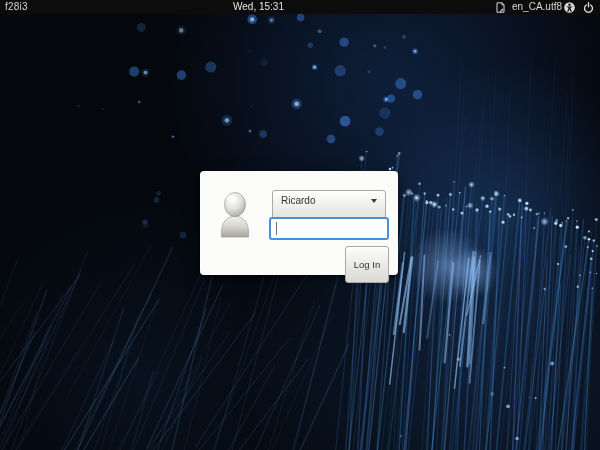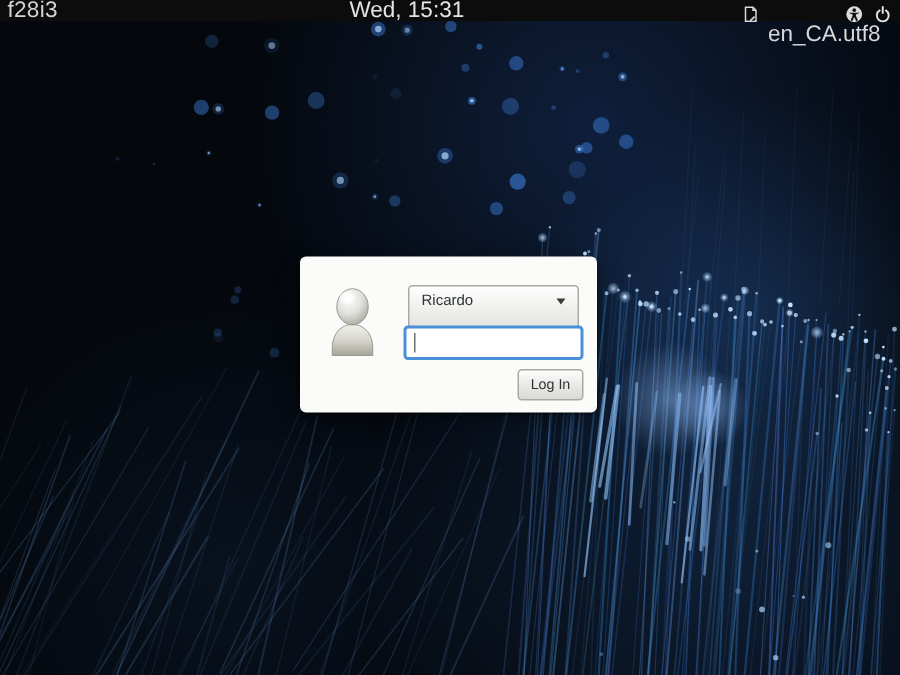--- a/index.html
+++ b/index.html
@@ -6,25 +6,25 @@
   body{
     width:600px;height:450px;overflow:hidden;position:relative;
     background:#000;font-family:"Liberation Sans",sans-serif;
     -webkit-font-smoothing:antialiased;
   }
   #wall{position:absolute;inset:0;z-index:0}
   #wall svg{display:block}
 
   
   .topbar{position:absolute;top:0;left:0;right:0;height:14px;background:#0c0c0c;z-index:5;
-          color:#d4d4d4;font-size:15px}
+          color:#d4d4d4;font-size:10px}
   .host{position:absolute;left:5px;top:0;line-height:14px;letter-spacing:.2px}
   .clock{position:absolute;left:233px;top:0;line-height:14px;font-weight:normal;color:#e4e4e4;cursor:pointer}
   .kbicon{left:495px;top:2px;width:11px;height:11px;cursor:pointer}
-  .locale{position:absolute;left:512px;top:16px;line-height:14px;cursor:pointer;color:#d8d8d8}
+  .locale{position:absolute;left:512px;top:0;line-height:14px;cursor:pointer;color:#d8d8d8}
   .a11y{left:564px;top:2px;width:11px;height:11px;cursor:pointer}
   .power{left:583px;top:2px;width:11px;height:11px;cursor:pointer}
   .icon{position:absolute;display:block}
 
   
   .dialog{position:absolute;left:200px;top:171px;width:198px;height:104px;z-index:3;
           background:#fbfbfa;border-radius:4px;
           box-shadow:0 1px 2px rgba(0,0,0,.55),0 5px 16px rgba(0,0,0,.45)}
   .avatar{position:absolute;left:16px;top:20px;width:38px;height:47px}
   .combo{position:absolute;left:72px;top:19px;width:114px;height:37px;box-sizing:border-box;
@@ -32,21 +32,21 @@
          background:linear-gradient(#ffffff,#eaeae6 55%,#dcdcd8);
          font-size:10px;color:#2e3436;line-height:19px;padding-left:8px}
   .combo .arrow{position:absolute;right:8px;top:8px;width:0;height:0;
          border-left:3.5px solid transparent;border-right:3.5px solid transparent;
          border-top:4px solid #3a3a3a}
   .pwwrap{position:absolute;left:69px;top:46px;width:120px;height:23px}
   input.pw{position:absolute;left:0;top:0;width:120px;height:23px;box-sizing:border-box;
          border:2px solid #4a90d9;border-radius:3px;background:#fff;outline:none;
          font-size:11px;padding:0 5px;color:#333;font-family:inherit}
   .caret{position:absolute;left:7px;top:5px;width:1px;height:13px;background:#6e6e6e}
-  .loginbtn{position:absolute;left:145px;top:75px;width:44px;height:21px;box-sizing:border-box;
+  .loginbtn{position:absolute;left:145px;top:75px;width:44px;height:37px;box-sizing:border-box;
          border:1px solid #a9a9a2;border-radius:3px;cursor:pointer;padding:0;
          background:linear-gradient(#fdfdfd,#e8e8e4 55%,#d9d9d5);
          font-size:9.5px;color:#2e3436;font-family:inherit}
 </style>
 </head>
 <body>
 
 <div>
 
   <div id="wall">

